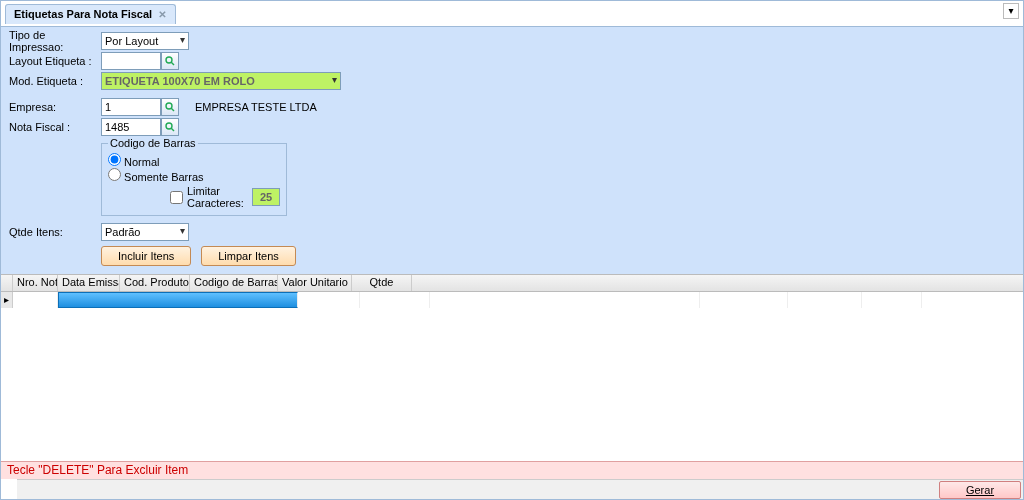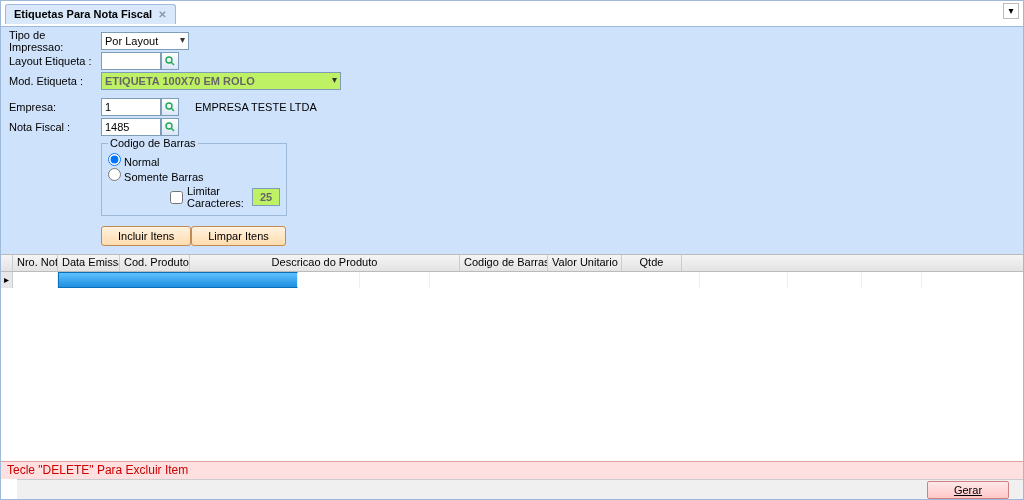--- a/index.html
+++ b/index.html
@@ -174,21 +174,21 @@
 }
 .footer-bar {
   position: absolute;
   bottom: 0; left: 16px; right: 0;
   height: 20px;
   background: #f0f0f0;
   border-top: 1px solid #ccc;
   display: flex;
   justify-content: flex-end;
   align-items: center;
-  padding-right: 14px;
+  padding-right: 2px;
   text-decoration: underline;
 }
 .gerar-btn {
   height: 18px;
   width: 82px;
   border: 1px solid #d08080;
   background: linear-gradient(#ffe8e8,#ffc8c8);
   border-radius: 2px;
   font-size: 11px;
   cursor: pointer;
@@ -264,33 +264,38 @@
     <div><label><input type="radio" name="bc" style=""> <span>Somente Barras</span></label></div>
     <div class="check-row">
       <input type="checkbox" style="">
       <span>Limitar Caracteres:</span>
       <input class="textinput ro" style="width: 28px; text-align: center;" readonly="" value="25">
     </div>
   </fieldset>
 
   <div style="height:6px"></div>
 
-
-  <div class="row" style="margin-top:4px; padding-left:92px">
+  <div class="row">
+    <label class="field-label">Qtde Itens:</label>
+    <span class="select-wrap">
+      <input class="select" style="width: 88px;" value="Padrão">
+    </span>
+  </div>
+
+  <div class="row" style="margin-top:4px; gap:10px; padding-left:92px">
     <button class="action-btn">Incluir Itens</button>
     <button class="action-btn">Limpar Itens</button>
   </div>
 </div>
 
 <div class="grid-header">
   <div class="col" style="width:12px"></div>
   <div class="col c-nro">Nro. Nota</div>
   <div class="col c-emi">Data Emissao</div>
   <div class="col c-cod">Cod. Produto</div>
-  <div class="col c-desc">Descricao do Produto</div>
   <div class="col c-bar">Codigo de Barras</div>
   <div class="col c-val">Valor Unitario</div>
   <div class="col c-qtde">Qtde</div>
 </div>
 
 <div class="grid-body">
   <div class="grid-row">
     <div class="row-indicator">▸</div>
     <div class="cell c-nro"></div>
     <div class="cell c-cli cell-selected"></div>

